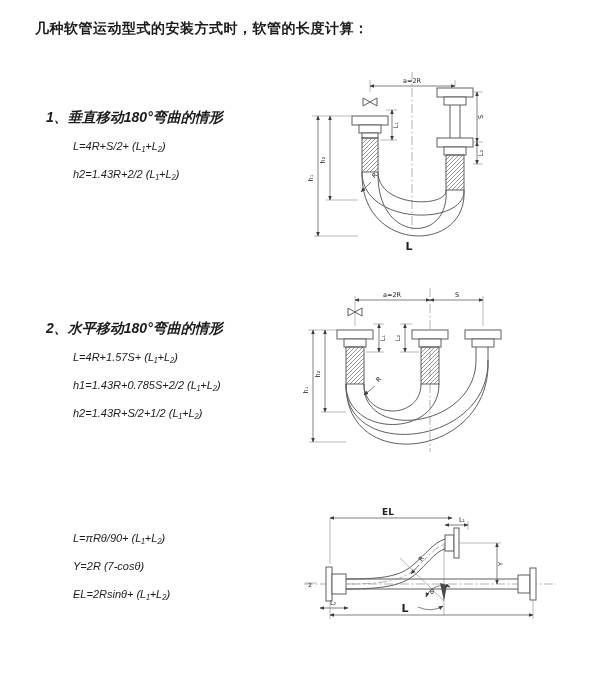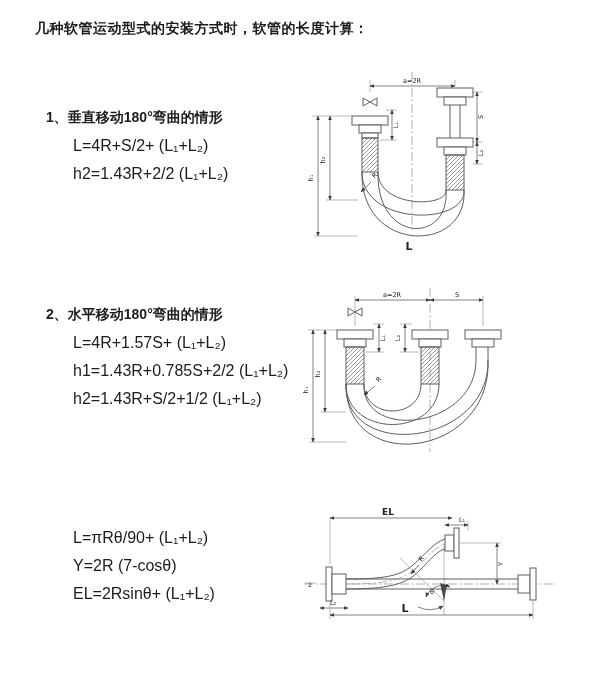--- a/index.html
+++ b/index.html
@@ -1,21 +1,21 @@
 <!DOCTYPE html>
 <html><head>
 <meta charset="utf-8">
 <style>
   html,body{margin:0;padding:0;background:#fff;}
   #page{position:relative;width:556px;height:675px;background:#fff;overflow:hidden;
         font-family:"Liberation Sans","DejaVu Sans",sans-serif;color:#1c1c1c;}
   .title{position:absolute;left:35px;top:20px;font-size:14px;font-weight:bold;letter-spacing:.5px;white-space:nowrap;}
-  .sec{position:absolute;left:46px;}
+  .sec{position:absolute;left:46px;font-style:italic;}
   .sec .h{font-size:14px;font-weight:bold;line-height:20px;white-space:nowrap;}
-  .sec .f{margin-top:5px;padding-left:27px;font-size:16px;line-height:28px;white-space:nowrap;}
+  .sec .f{margin-top:5px;padding-left:27px;font-size:11px;line-height:28px;white-space:nowrap;}
   svg.diag{position:absolute;}
   .ln{stroke:#5e5e5e;stroke-width:1;fill:none;}
   .th{stroke:#8a8a8a;stroke-width:.6;fill:none;}
   .fl{fill:#ffffff;stroke:#5e5e5e;stroke-width:1;}
   .br{fill:url(#hatch);stroke:#5e5e5e;stroke-width:1;}
   .dim{stroke:#4a4a4a;stroke-width:.7;fill:none;}
   .cl{stroke:#909090;stroke-width:.7;fill:none;stroke-dasharray:9 2.5 2 2.5;}
   text{font-family:"DejaVu Sans",sans-serif;fill:#222;}
   .dl{font-size:6.5px;}
   .bg{font-size:11px;font-weight:bold;}
@@ -40,21 +40,21 @@
   <div class="title">几种软管运动型式的安装方式时，软管的长度计算：</div>
 
   <div class="sec" style="top:107px">
     <div class="h">1、垂直移动180°弯曲的情形</div>
     <div class="f">
       <div>L=4R+S/2+ (L₁+L₂)</div>
       <div>h2=1.43R+2/2 (L₁+L₂)</div>
     </div>
   </div>
 
-  <div class="sec" style="top:304px">
+  <div class="sec" style="top:318px">
     <div class="h">2、水平移动180°弯曲的情形</div>
     <div class="f">
       <div>L=4R+1.57S+ (L₁+L₂)</div>
       <div>h1=1.43R+0.785S+2/2 (L₁+L₂)</div>
       <div>h2=1.43R+S/2+1/2 (L₁+L₂)</div>
     </div>
   </div>
 
   <div class="sec" style="top:519px">
     <div class="f">

